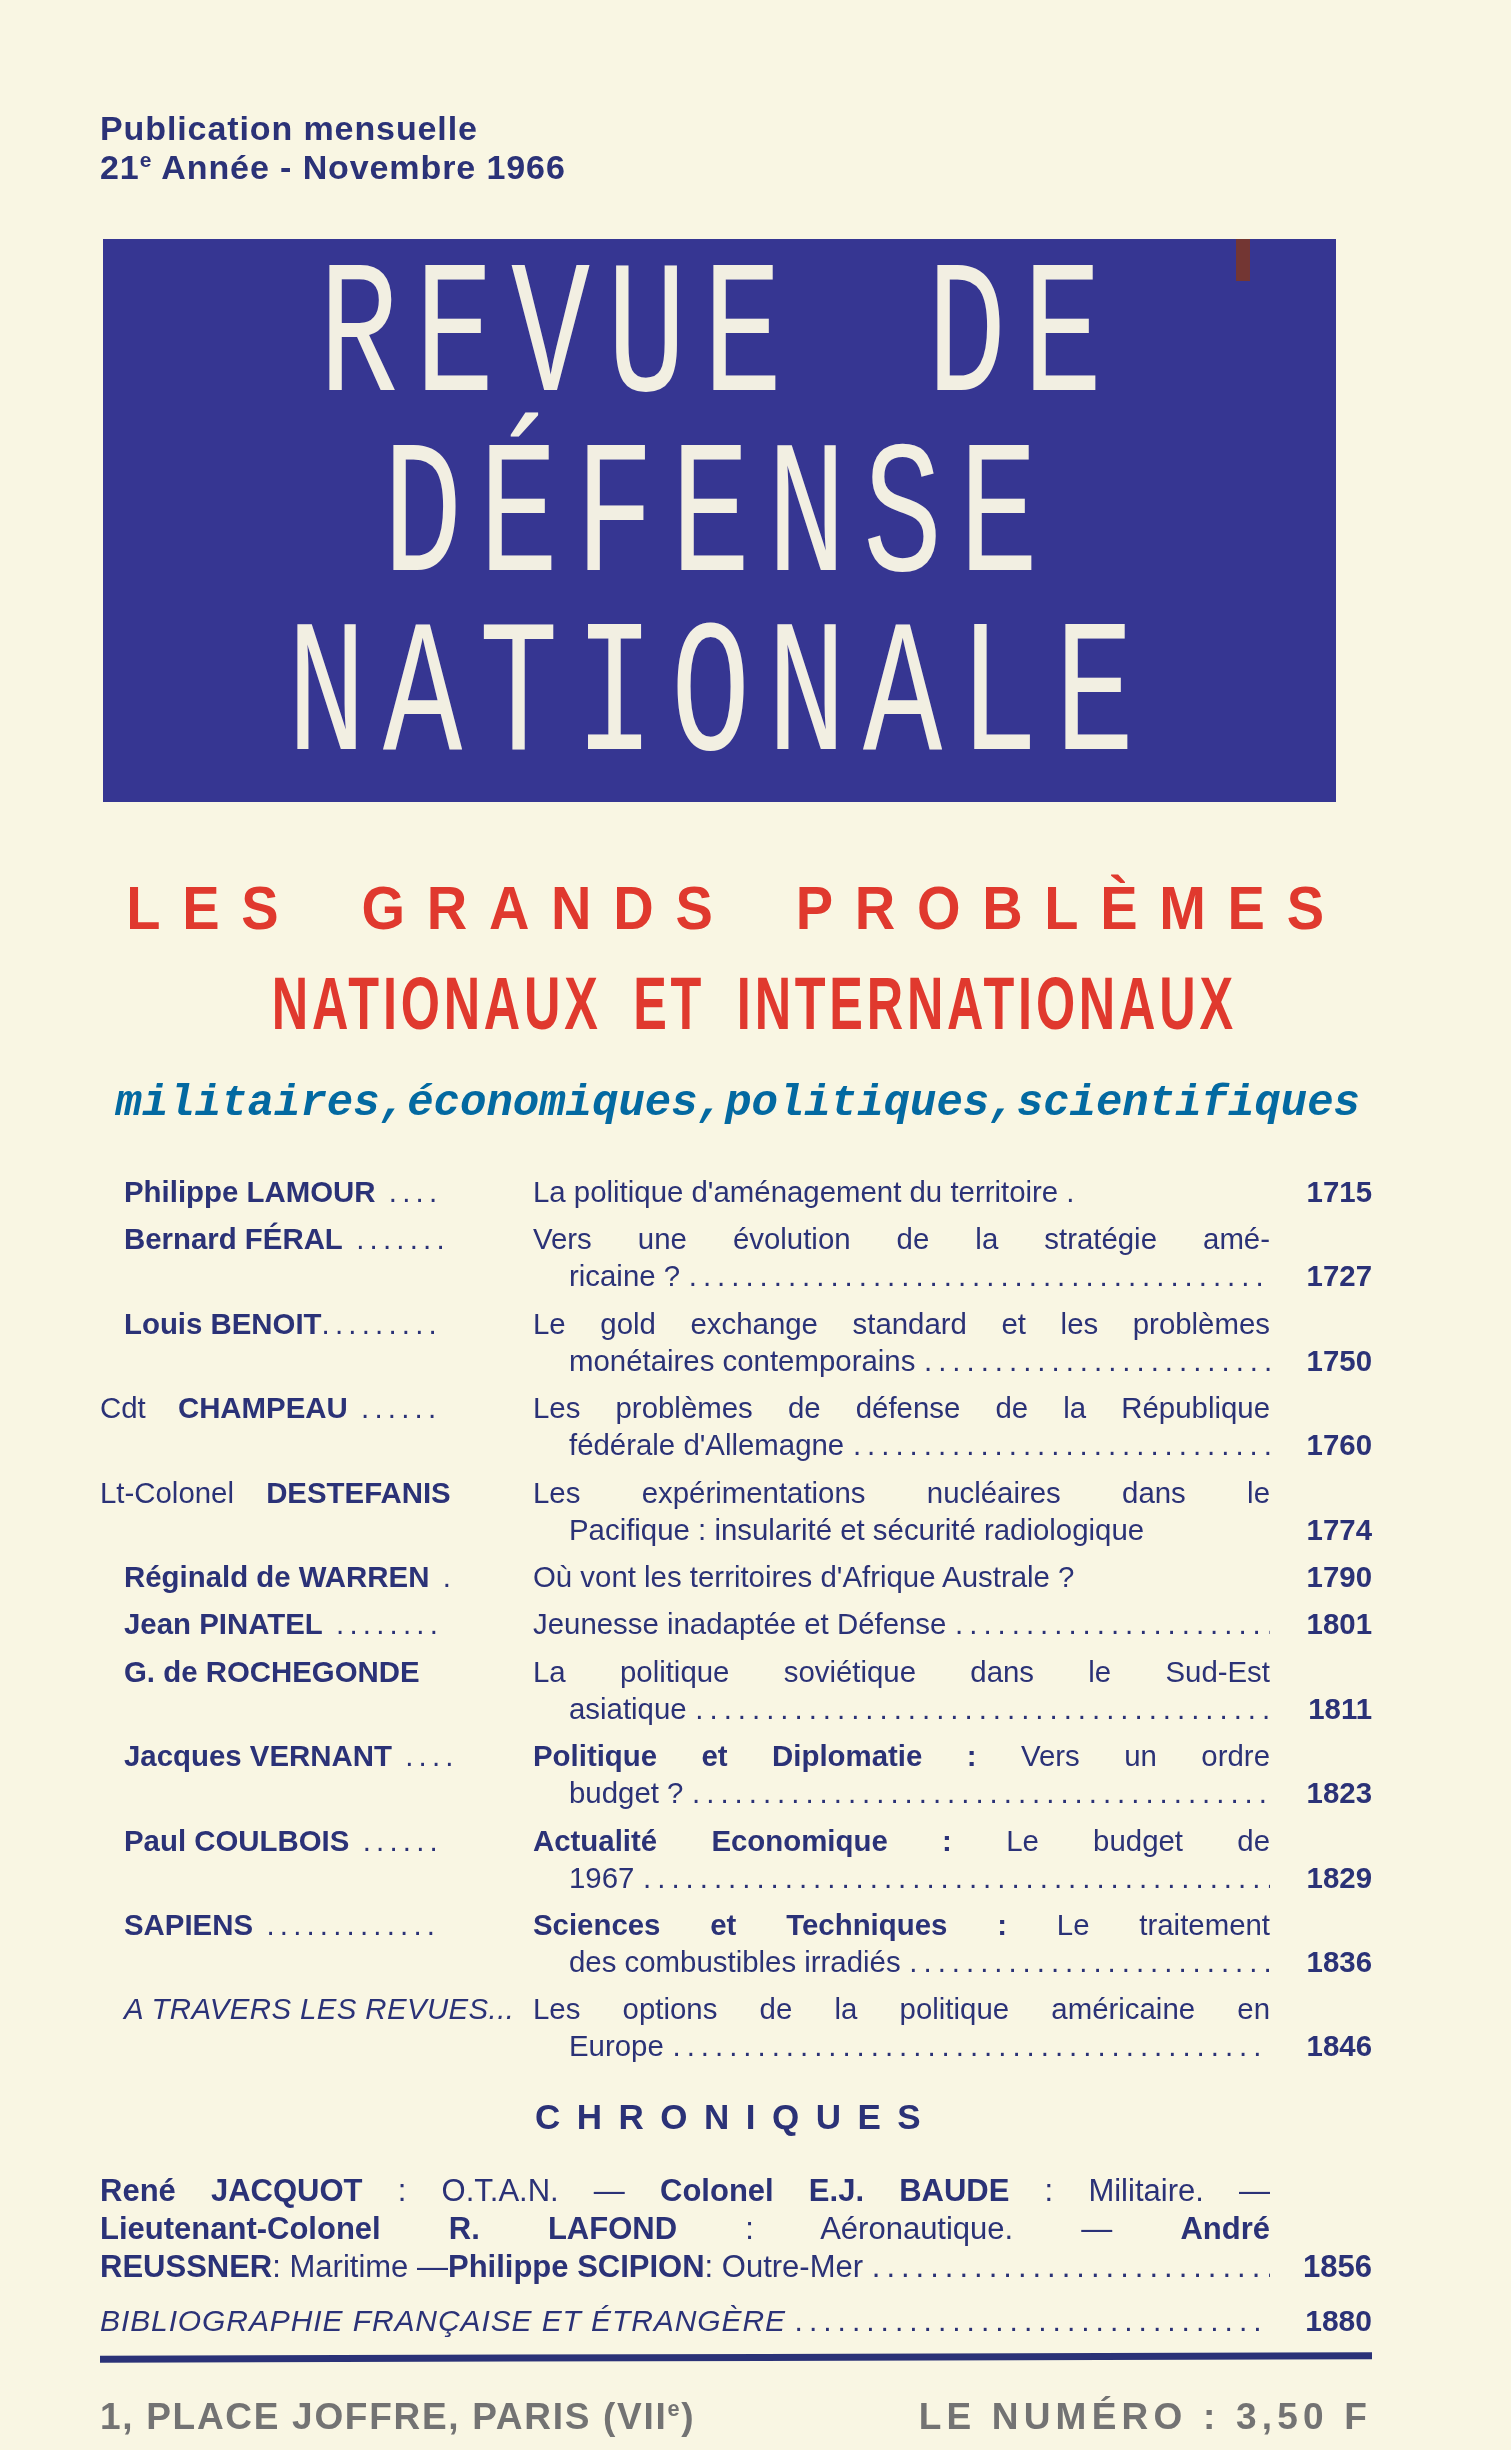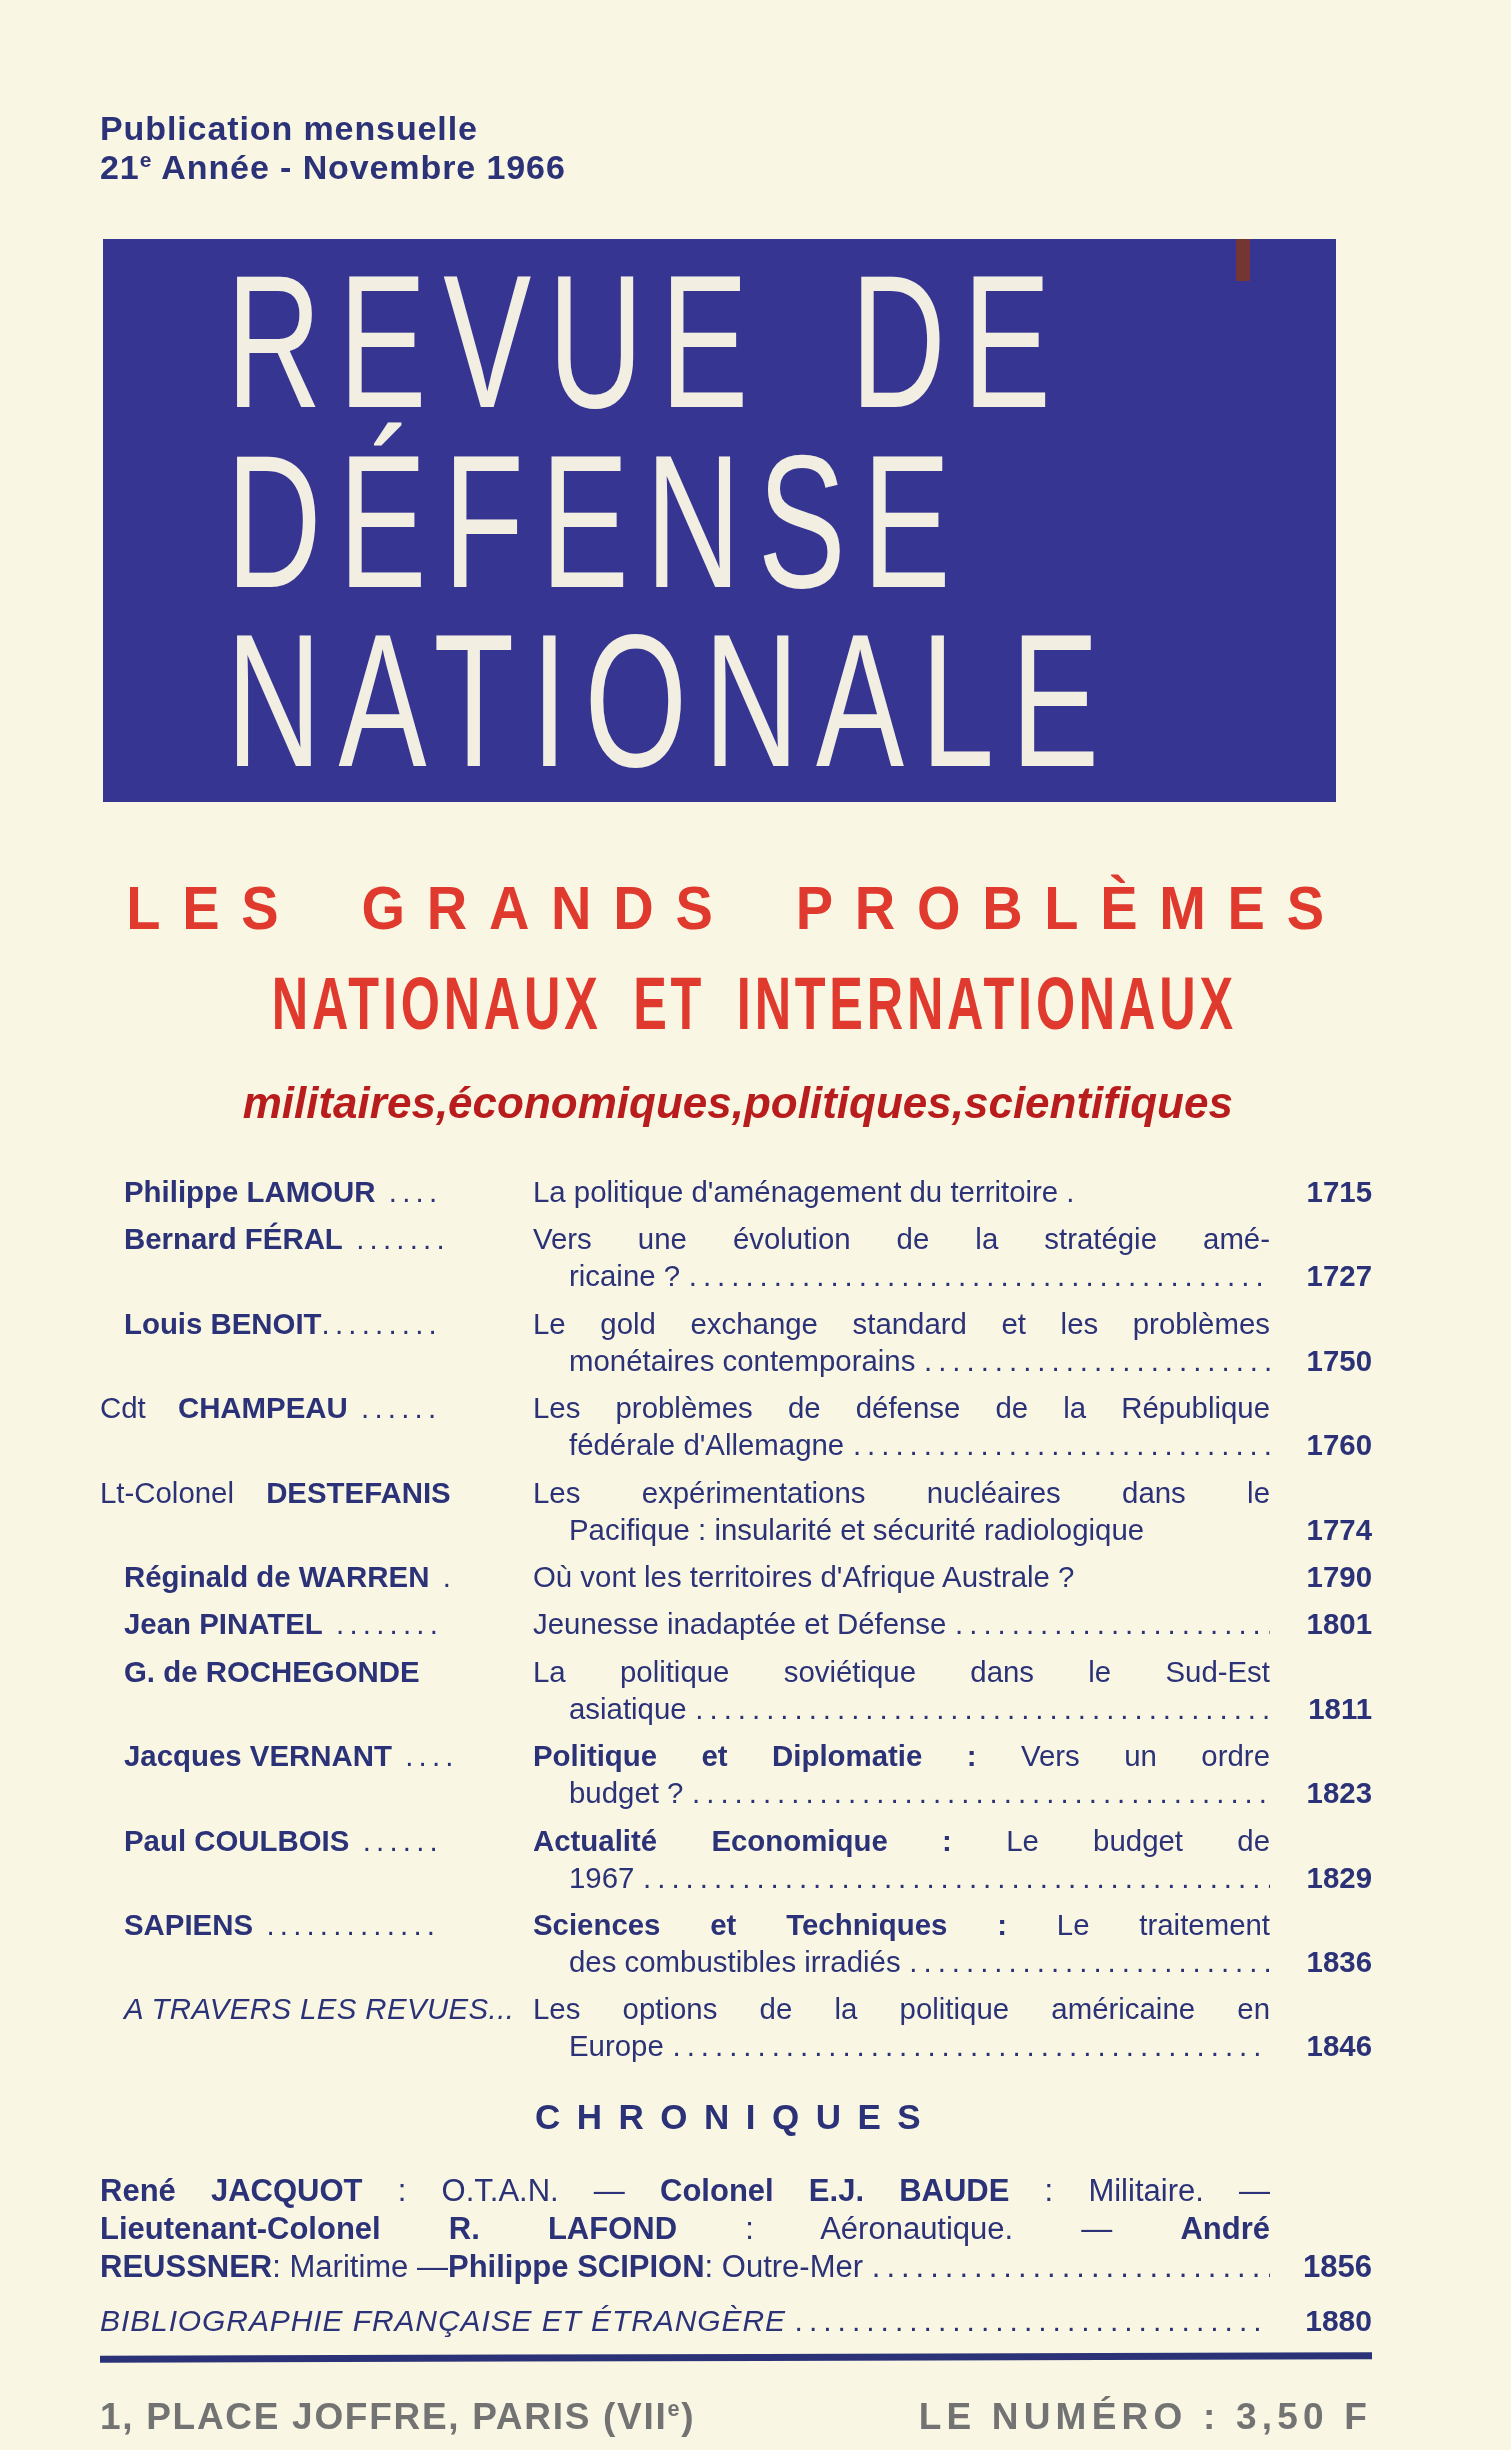--- a/index.html
+++ b/index.html
@@ -22,22 +22,23 @@
     padding-top:109px;
     font-size:34px;font-weight:bold;letter-spacing:0.9px;flex-direction:column;
   }
   .hdr sup{font-size:21px;vertical-align:super;line-height:0;}
   
   .mast{
     position:relative;
     margin-top:52px;margin-left:2.6px;
     width:1233px;height:563px;
     background:#363692;
-    display:flex;flex-direction:column;justify-content:space-evenly;
+    display:flex;flex-direction:column;justify-content:space-evenly;align-items:center;
     box-sizing:border-box;
+    font-family:Liberation Mono, monospace;
   }
   .mast .mline{
     color:#f2efe2;
     font-size:165px;line-height:156px;font-weight:normal;
     letter-spacing:21px;word-spacing:40px;
     transform:scale(0.80,1.15);transform-origin:center;
     white-space:nowrap;
   }
   .artifact{
     position:absolute;top:0;left:1133px;width:14px;height:42px;
@@ -51,24 +52,25 @@
     transform:scaleY(1.1);white-space:nowrap;
   }
   .h2red{
     margin-top:24px;text-align:center;
     color:#e0392e;font-weight:bold;
     font-size:69px;letter-spacing:5.2px;word-spacing:19px;
     transform:scale(0.73,1.08);transform-origin:center;white-space:nowrap;
   }
   .sub{
     margin-top:35px;
-    display:flex;justify-content:center;
-    color:#b91c1c;font-weight:bold;font-style:italic;
+    display:flex;justify-content:space-between;
+    color:#0369a1;font-weight:bold;font-style:italic;
     font-size:44px;
     padding:0 12px 0 15.6px;
+    font-family:Liberation Mono, monospace;
   }
   
   .toc{margin-top:45px;}
   .toc-entry{display:flex;margin-bottom:10.4px;font-size:29.4px;line-height:37px;}
   .author{width:433px;flex:none;white-space:nowrap;overflow:hidden;}
   .aname{font-weight:bold;margin-left:24px;}
   .aname.it{font-weight:normal;font-style:italic;letter-spacing:0.4px;}
   .adots{letter-spacing:5.2px;}
   .title{flex:1;min-width:0;}
   .tline{width:100%;}

